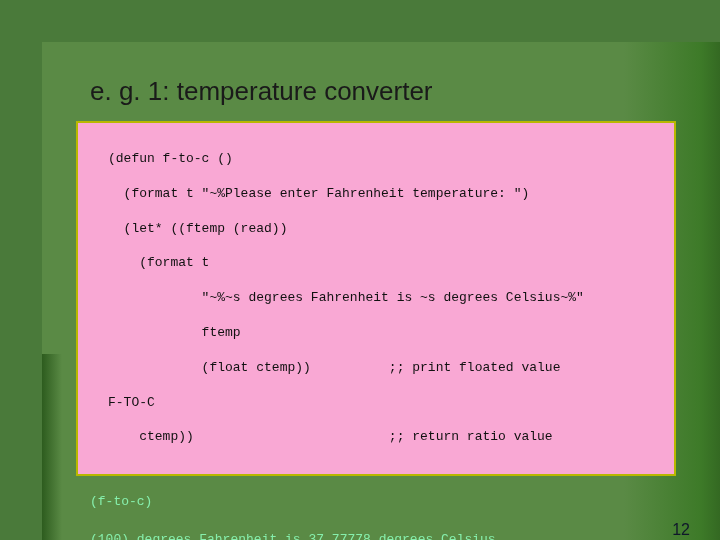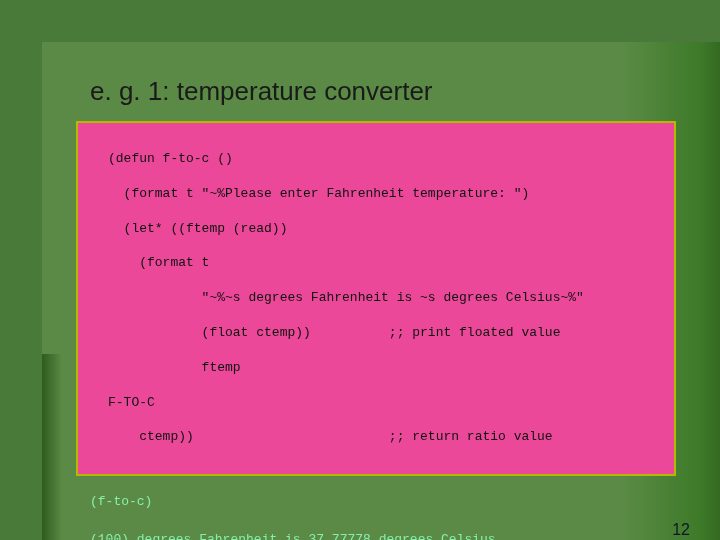--- a/index.html
+++ b/index.html
@@ -37,21 +37,21 @@
 
     .slide-title {
       font-size: 26px;
       font-weight: normal;
       color: #1a1a1a;
       margin-bottom: 12px;
       font-family: Arial, sans-serif;
     }
 
     .code-box {
-      background-color: #ec4899;
+      background-color: #f9a8d4;
       border: 2px solid #b8b800;
       padding: 12px 16px;
       font-family: 'Courier New', Courier, monospace;
       font-size: 13px;
       line-height: 1.6;
       color: #111;
       width: 600px;
     }
 
     .code-line {
@@ -114,22 +114,22 @@
   <div class="slide-title">
     <span>e. g. 1:  temperature converter</span>
   </div>
 
   <div class="code-box">
     <span class="code-line">(defun f-to-c ()</span>
     <span class="code-line">  (format t "~%Please enter Fahrenheit temperature: ")</span>
     <span class="code-line">  (let* ((ftemp (read))</span>
     <span class="code-line">    (format t</span>
     <span class="code-line">            "~%~s degrees Fahrenheit is ~s degrees Celsius~%"</span>
+    <span class="code-line">            ftemp</span>
     <span class="code-line">            (float ctemp))          ;; print floated value</span>
-    <span class="code-line">            ftemp</span>
     <span class="code-line">F-TO-C</span>
     <span class="code-line">    ctemp))                         ;; return ratio value</span>
   </div>
 
   <div class="output-section">
     <span class="output-line">(f-to-c)</span>
     <span class="output-line">(100) degrees Fahrenheit is 37.77778 degrees Celsius</span>
   </div>
 
 </div>

